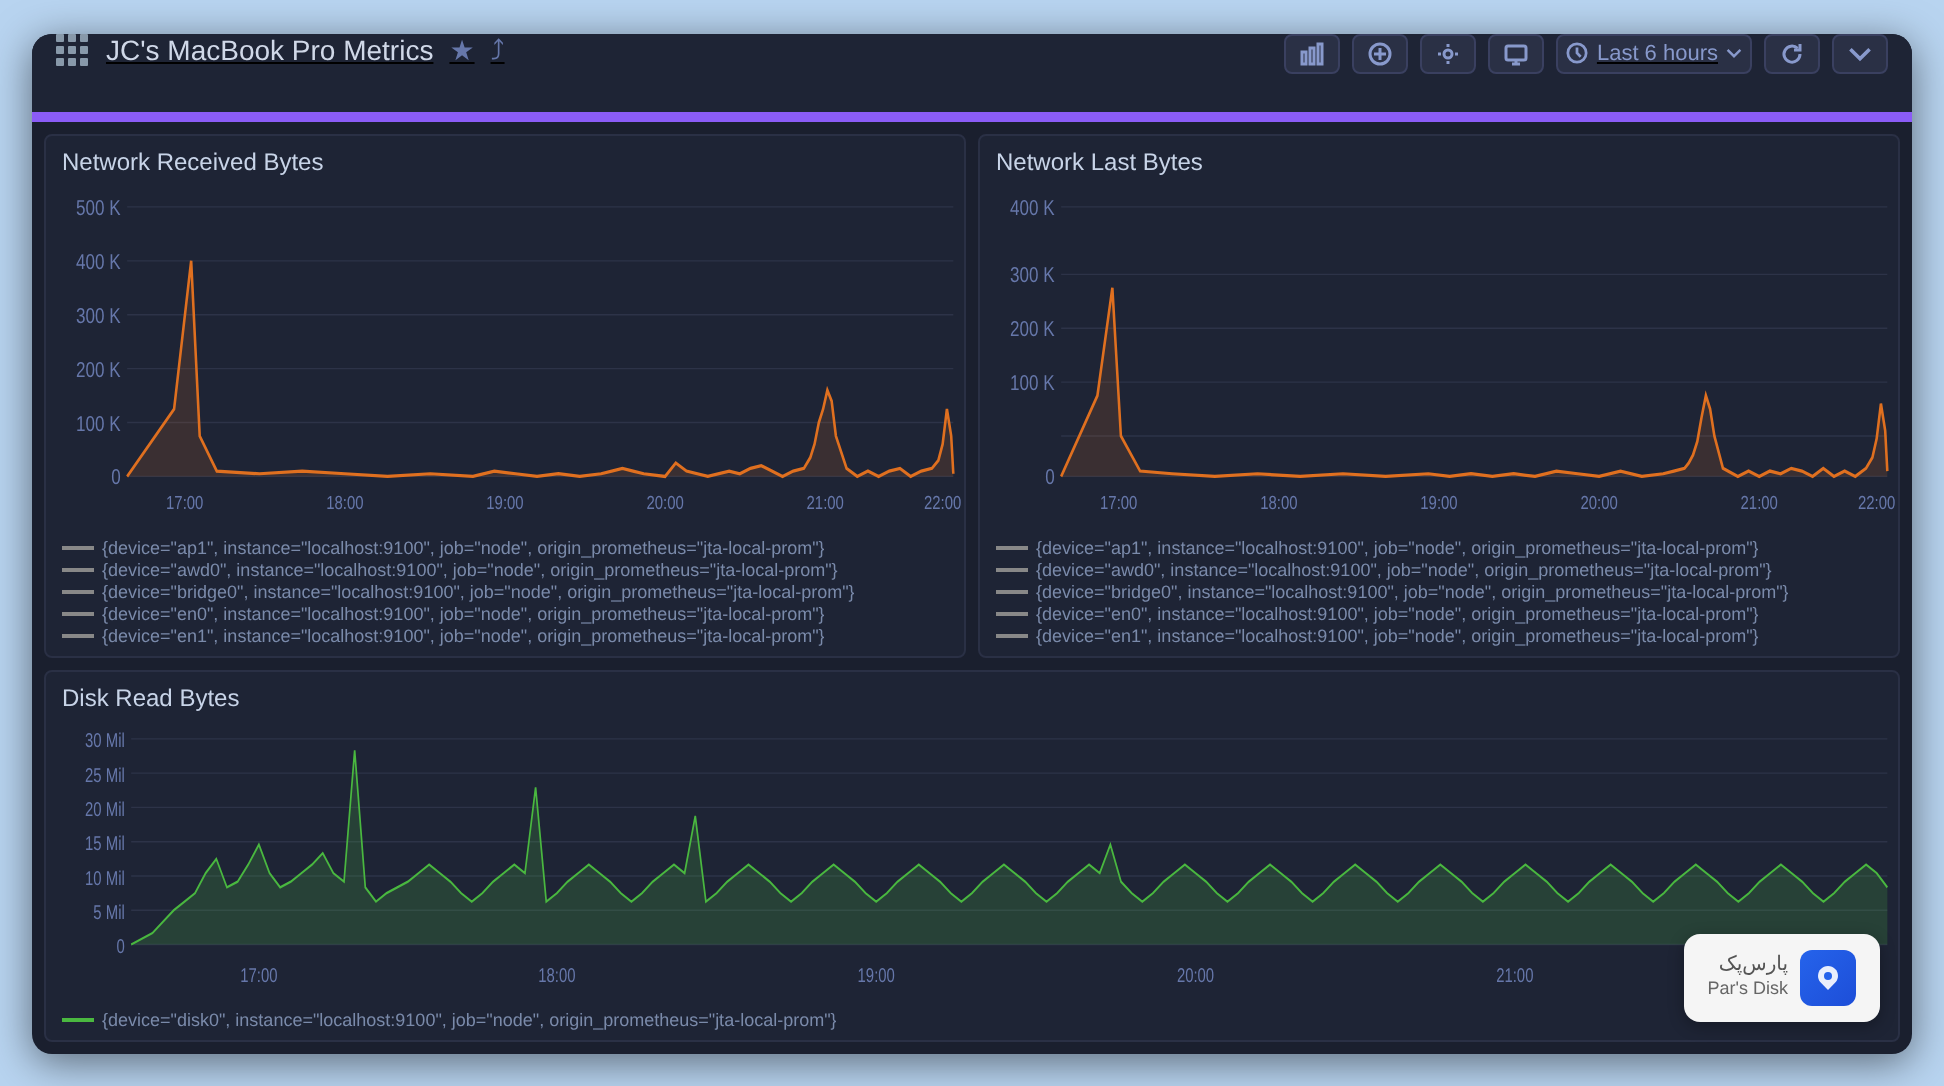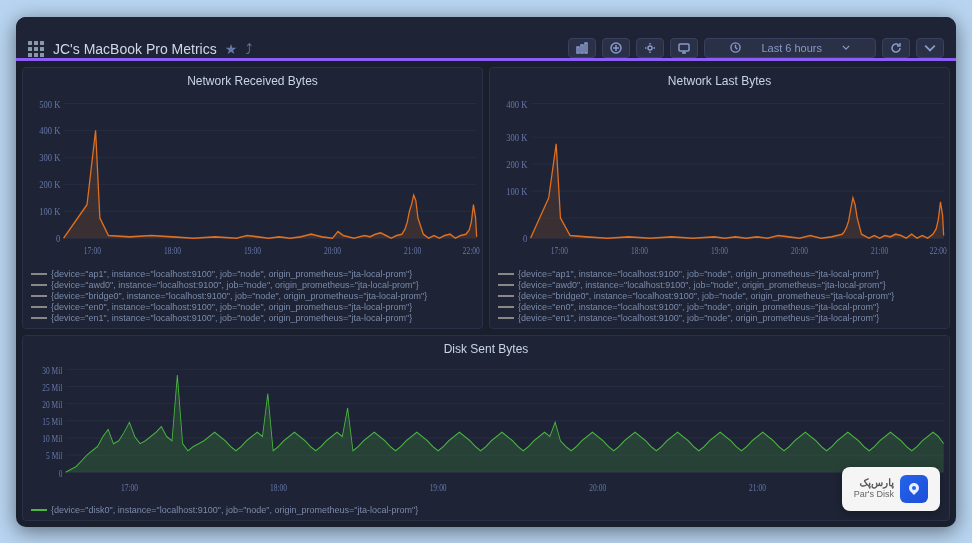--- a/index.html
+++ b/index.html
@@ -19,24 +19,25 @@
       height: 510px;
       display: flex;
       flex-direction: column;
       overflow: hidden;
       box-shadow: 0 4px 20px rgba(0,0,0,0.5);
     }
     .topbar {
       background: #1e2435;
       height: 44px;
       display: flex;
-      align-items: flex-end;
+      align-items: flex-start;
       padding: 0 12px;
-      border-bottom: 3px solid #8b5cf6;
+      border-bottom: 5px solid #8b5cf6;
       flex-shrink: 0;
+      text-decoration: underline;
     }
     .topbar-left {
       display: flex;
       align-items: center;
       gap: 8px;
       flex: 1;
     }
     .grid-icon {
       display: grid;
       grid-template-columns: repeat(3, 5px);
@@ -78,26 +79,26 @@
     }
     .topbar-btn svg {
       width: 12px;
       height: 12px;
     }
     .time-range-btn {
       background: #2a3045;
       border: 1px solid #3a4060;
       border-radius: 4px;
       color: #8899cc;
-      padding: 3px 25px;
+      padding: 3px 4px;
       font-size: 11px;
       cursor: pointer;
       display: flex;
       align-items: center;
-      gap: 20px;
+      gap: 4px;
     }
     .panels-grid {
       display: grid;
       grid-template-columns: 1fr 1fr;
       grid-template-rows: auto auto;
       flex: 1;
       gap: 0;
       padding: 6px;
       gap: 6px;
     }
@@ -106,29 +107,28 @@
       border-radius: 4px;
       display: flex;
       flex-direction: column;
       overflow: hidden;
       border: 1px solid #2a3045;
     }
     .panel-title {
       color: #c8d4e8;
       font-size: 12px;
       font-weight: 500;
-      text-align: center;
+      text-align: left;
       padding: 6px 8px 2px;
       flex-shrink: 0;
     }
     .panel-chart {
       flex: 1;
       position: relative;
       overflow: hidden;
-      font-family: Liberation Serif, serif;
     }
     .panel-legend {
       padding: 4px 8px;
       flex-shrink: 0;
     }
     .legend-item {
       display: flex;
       align-items: center;
       gap: 4px;
       margin-bottom: 1px;
@@ -160,21 +160,21 @@
       border-radius: 8px;
       padding: 8px 12px;
       display: flex;
       align-items: center;
       gap: 6px;
       box-shadow: 0 2px 8px rgba(0,0,0,0.3);
     }
     .watermark-text {
       font-size: 11px;
       color: #333;
-      font-weight: 700;
+      font-weight: 400;
       line-height: 1.2;
     }
     .watermark-icon {
       width: 28px;
       height: 28px;
       background: linear-gradient(135deg, #2563eb, #1d4ed8);
       border-radius: 6px;
       display: flex;
       align-items: center;
       justify-content: center;
@@ -360,21 +360,21 @@
           <span class="legend-text">{device="en0", instance="localhost:9100", job="node", origin_prometheus="jta-local-prom"}</span>
         </div>
         <div class="legend-item">
           <div class="legend-line" style="background:#888"></div>
           <span class="legend-text">{device="en1", instance="localhost:9100", job="node", origin_prometheus="jta-local-prom"}</span>
         </div>
       </div>
     </div>
 
     <div class="panel panel-full-width">
-      <div class="panel-title">Disk Sent Bytes</div>
+      <div class="panel-title">Disk Read Bytes</div>
       <div class="panel-chart" style="height:100px;">
         <svg class="chart-area" viewBox="0 0 870 100" preserveAspectRatio="none">
 
           <line x1="40" y1="8" x2="865" y2="8" stroke="#2d3348" stroke-width="0.5"></line>
           <line x1="40" y1="20" x2="865" y2="20" stroke="#2d3348" stroke-width="0.5"></line>
           <line x1="40" y1="32" x2="865" y2="32" stroke="#2d3348" stroke-width="0.5"></line>
           <line x1="40" y1="44" x2="865" y2="44" stroke="#2d3348" stroke-width="0.5"></line>
           <line x1="40" y1="56" x2="865" y2="56" stroke="#2d3348" stroke-width="0.5"></line>
           <line x1="40" y1="68" x2="865" y2="68" stroke="#2d3348" stroke-width="0.5"></line>
           <line x1="40" y1="80" x2="865" y2="80" stroke="#2d3348" stroke-width="0.5"></line>

